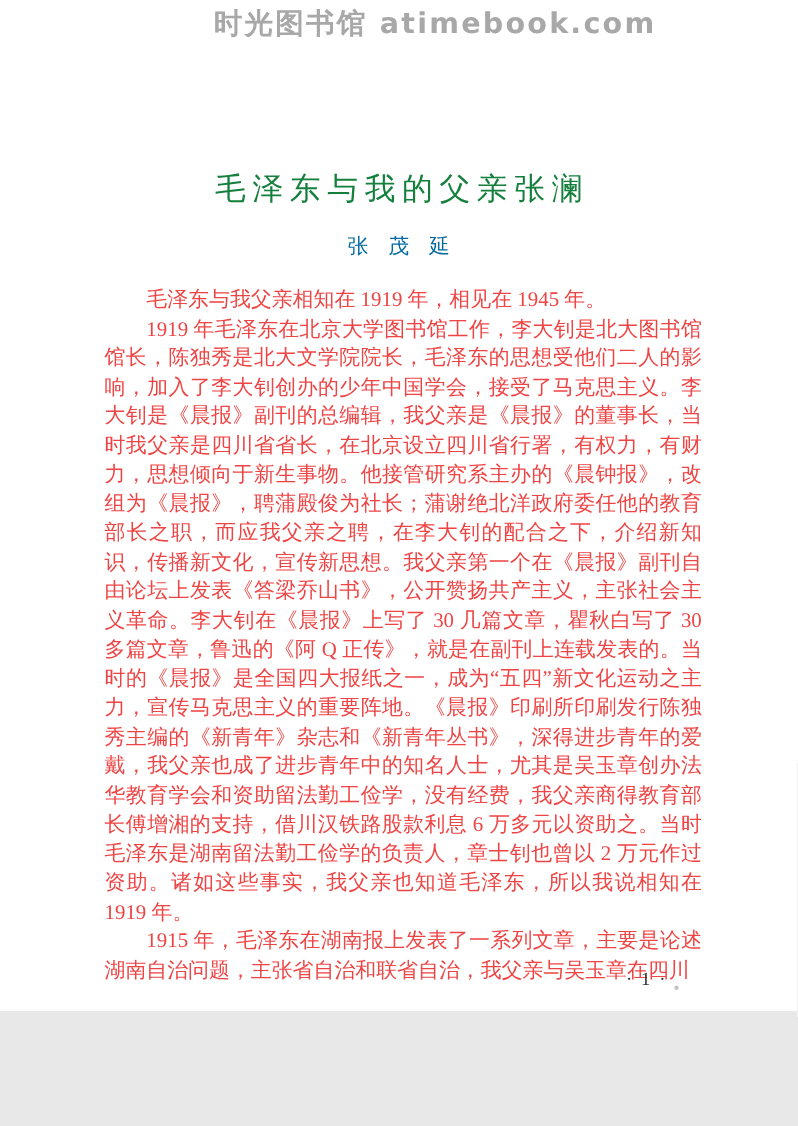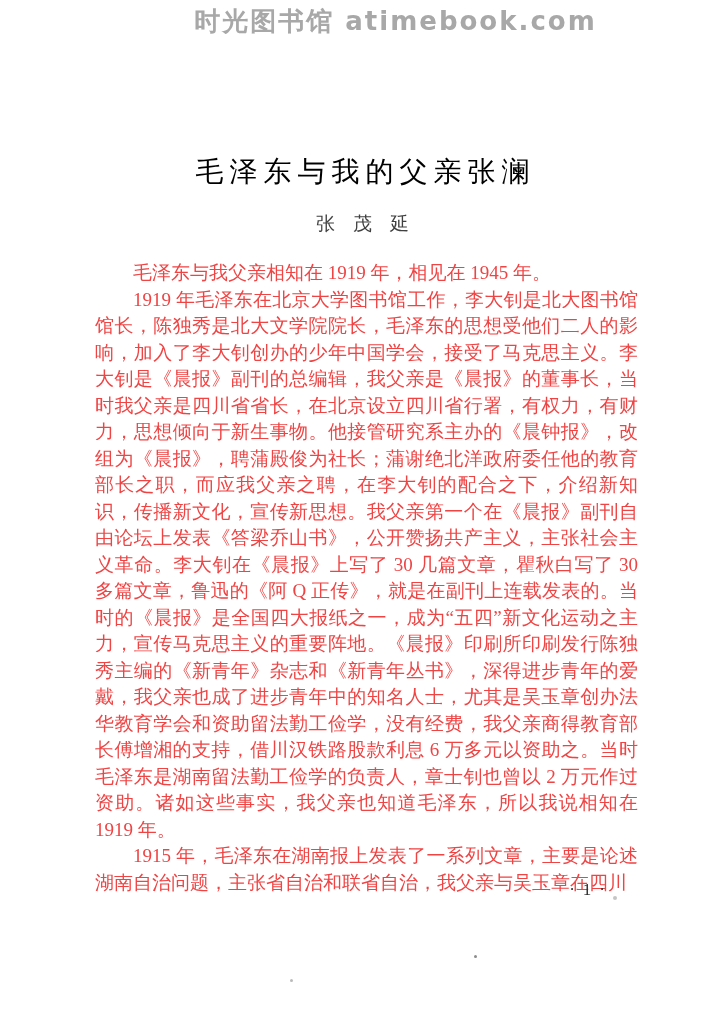--- a/index.html
+++ b/index.html
@@ -1,20 +1,20 @@
 <!DOCTYPE html>
 <html><head>
 <meta charset="utf-8">
 <style>
   * { box-sizing: border-box; }
   html, body { margin: 0; padding: 0; background: #e8e8e8; }
   .page {
     position: relative;
     width: 725px;
-    height: 1024px;
+    height: 919px;
     margin: 0 auto;
     background: #ffffff;
     overflow: hidden;
     font-family: "Liberation Serif", serif;
     color: #2b2b2b;
   }
   .watermark {
     position: absolute;
     top: 4px;
     left: 33px;
@@ -31,32 +31,32 @@
     position: absolute;
     top: 153px;
     left: 0;
     width: 100%;
     margin: 0;
     text-align: center;
     font-size: 28px;
     font-weight: normal;
     letter-spacing: 6px;
     text-indent: 6px;
-    color: #000000;
+    color: #15803d;
   }
   .author {
     position: absolute;
     top: 211px;
     left: 0;
     width: 100%;
     text-align: center;
     font-size: 19px;
     letter-spacing: 18px;
     text-indent: 18px;
-    color: #404040;
+    color: #0369a1;
   }
   .body-text {
     position: absolute;
     top: 260px;
     left: 95px;
     width: 543px;
     font-size: 19px;
     line-height: 26.5px;
     text-align: justify;
     text-justify: inter-ideograph;

